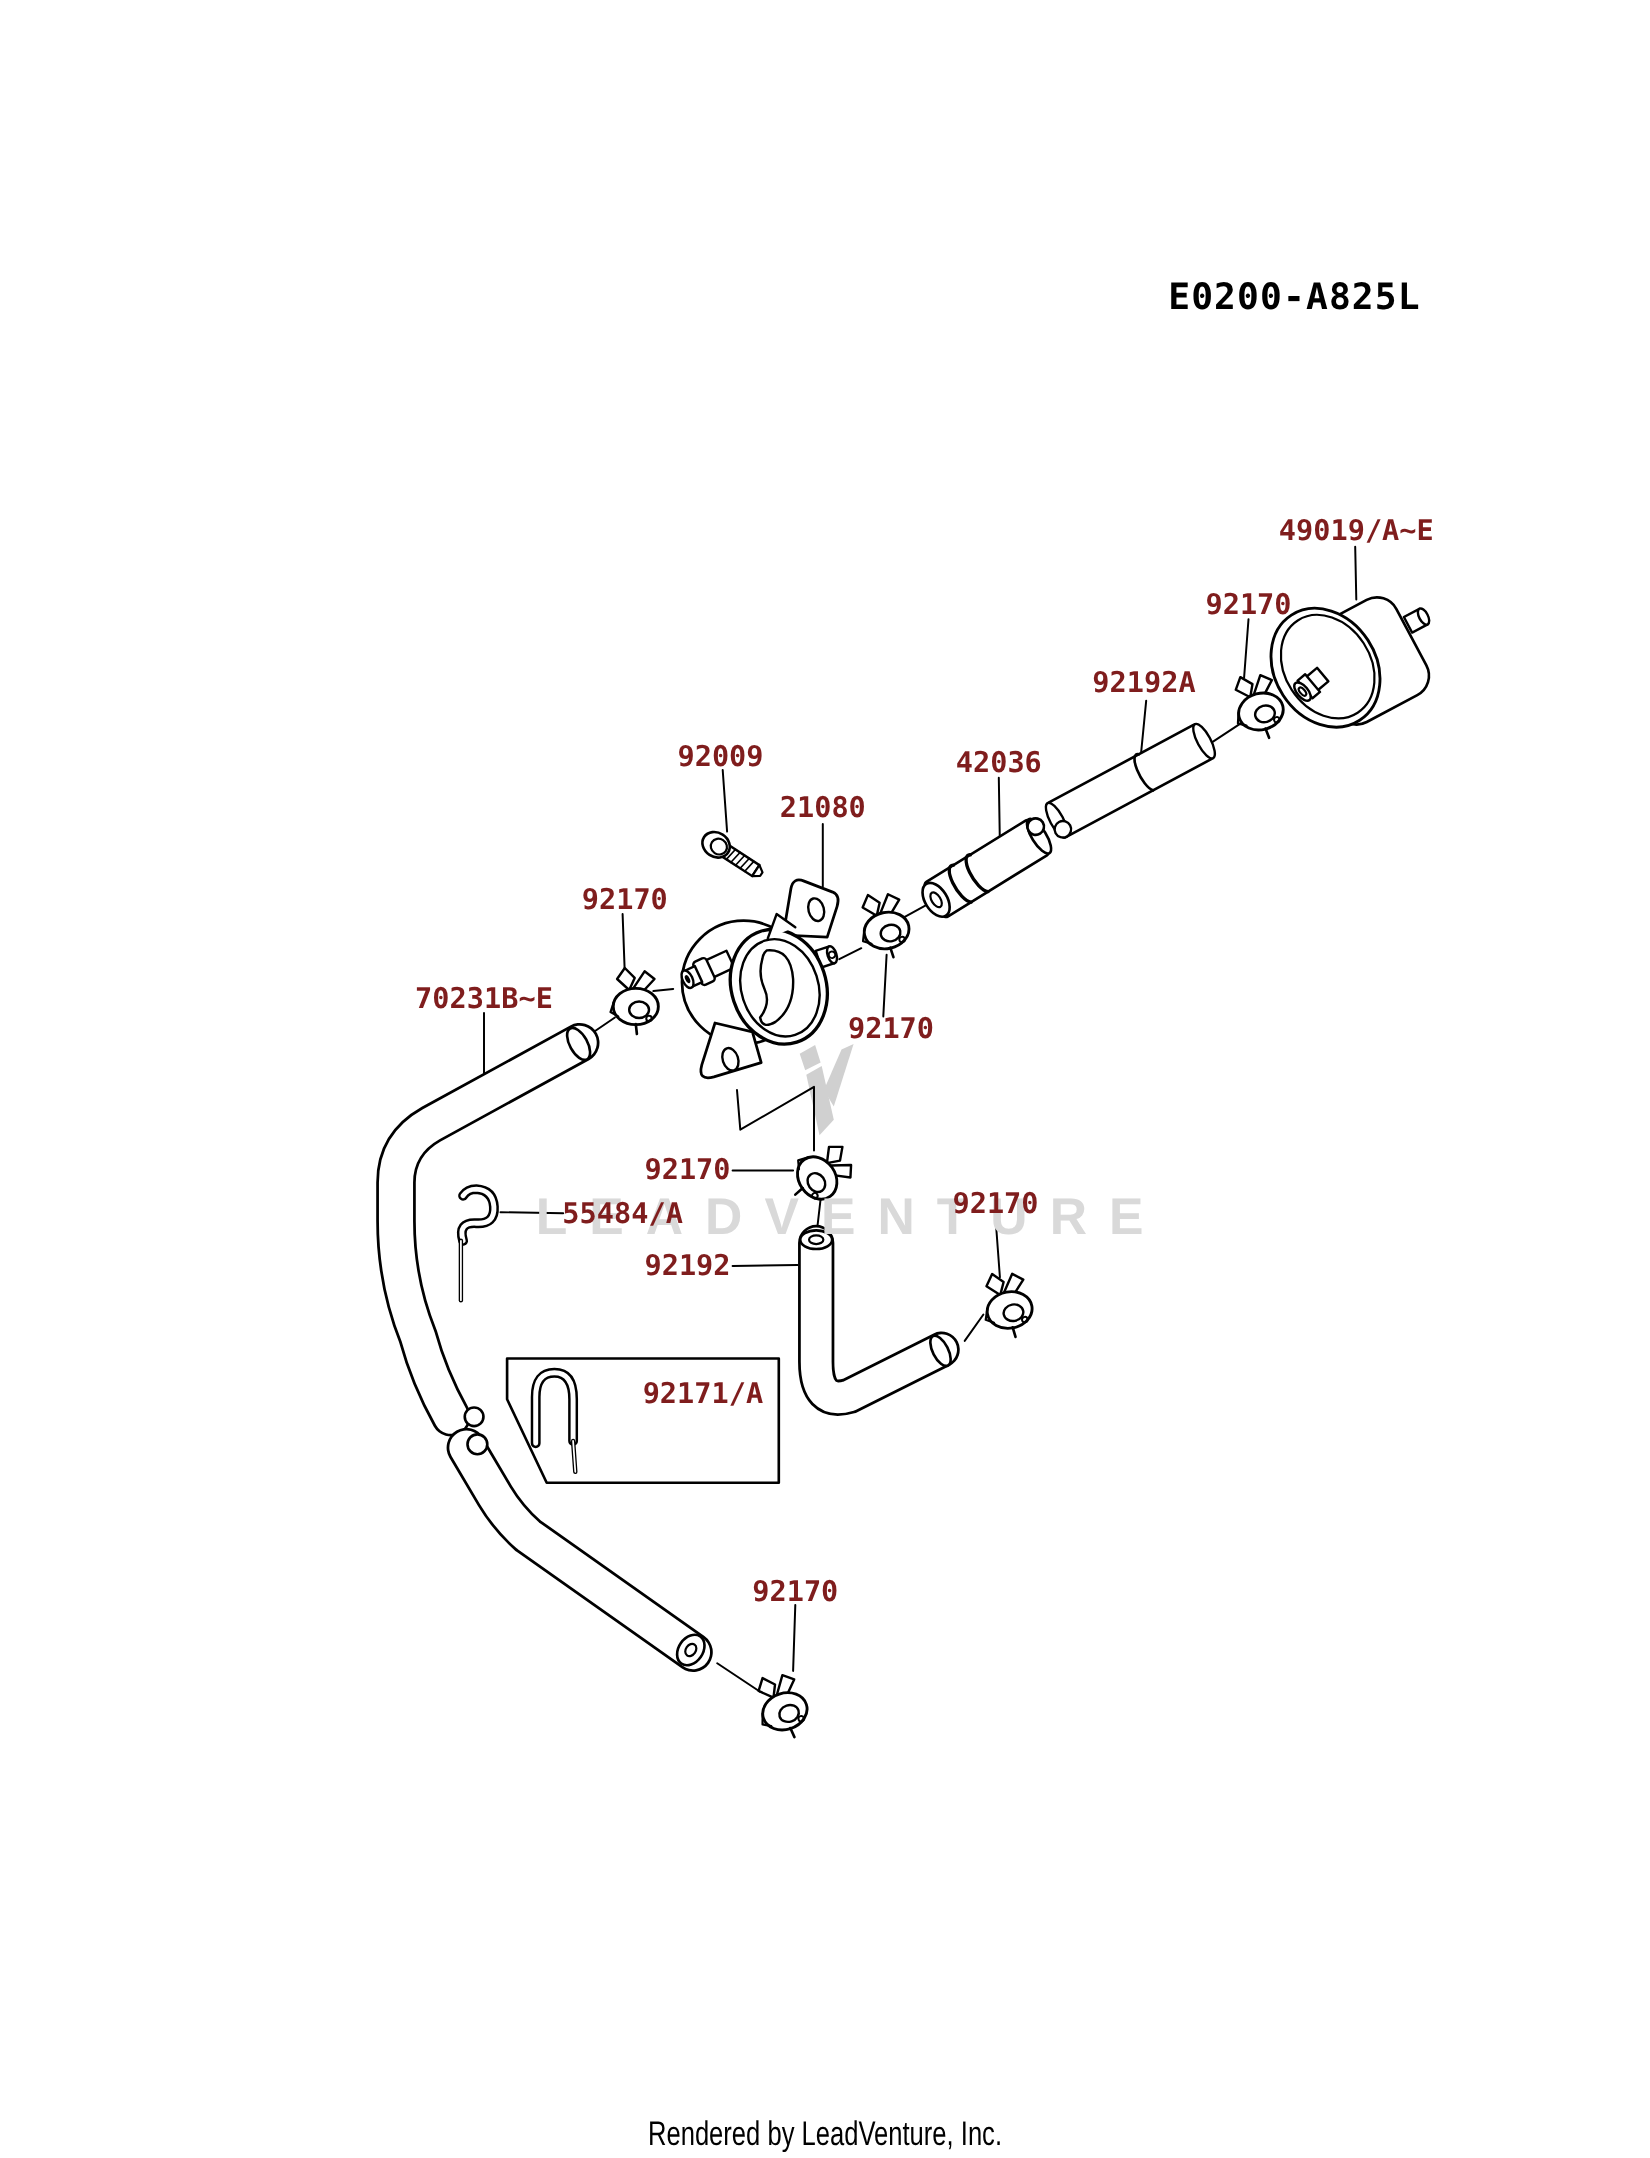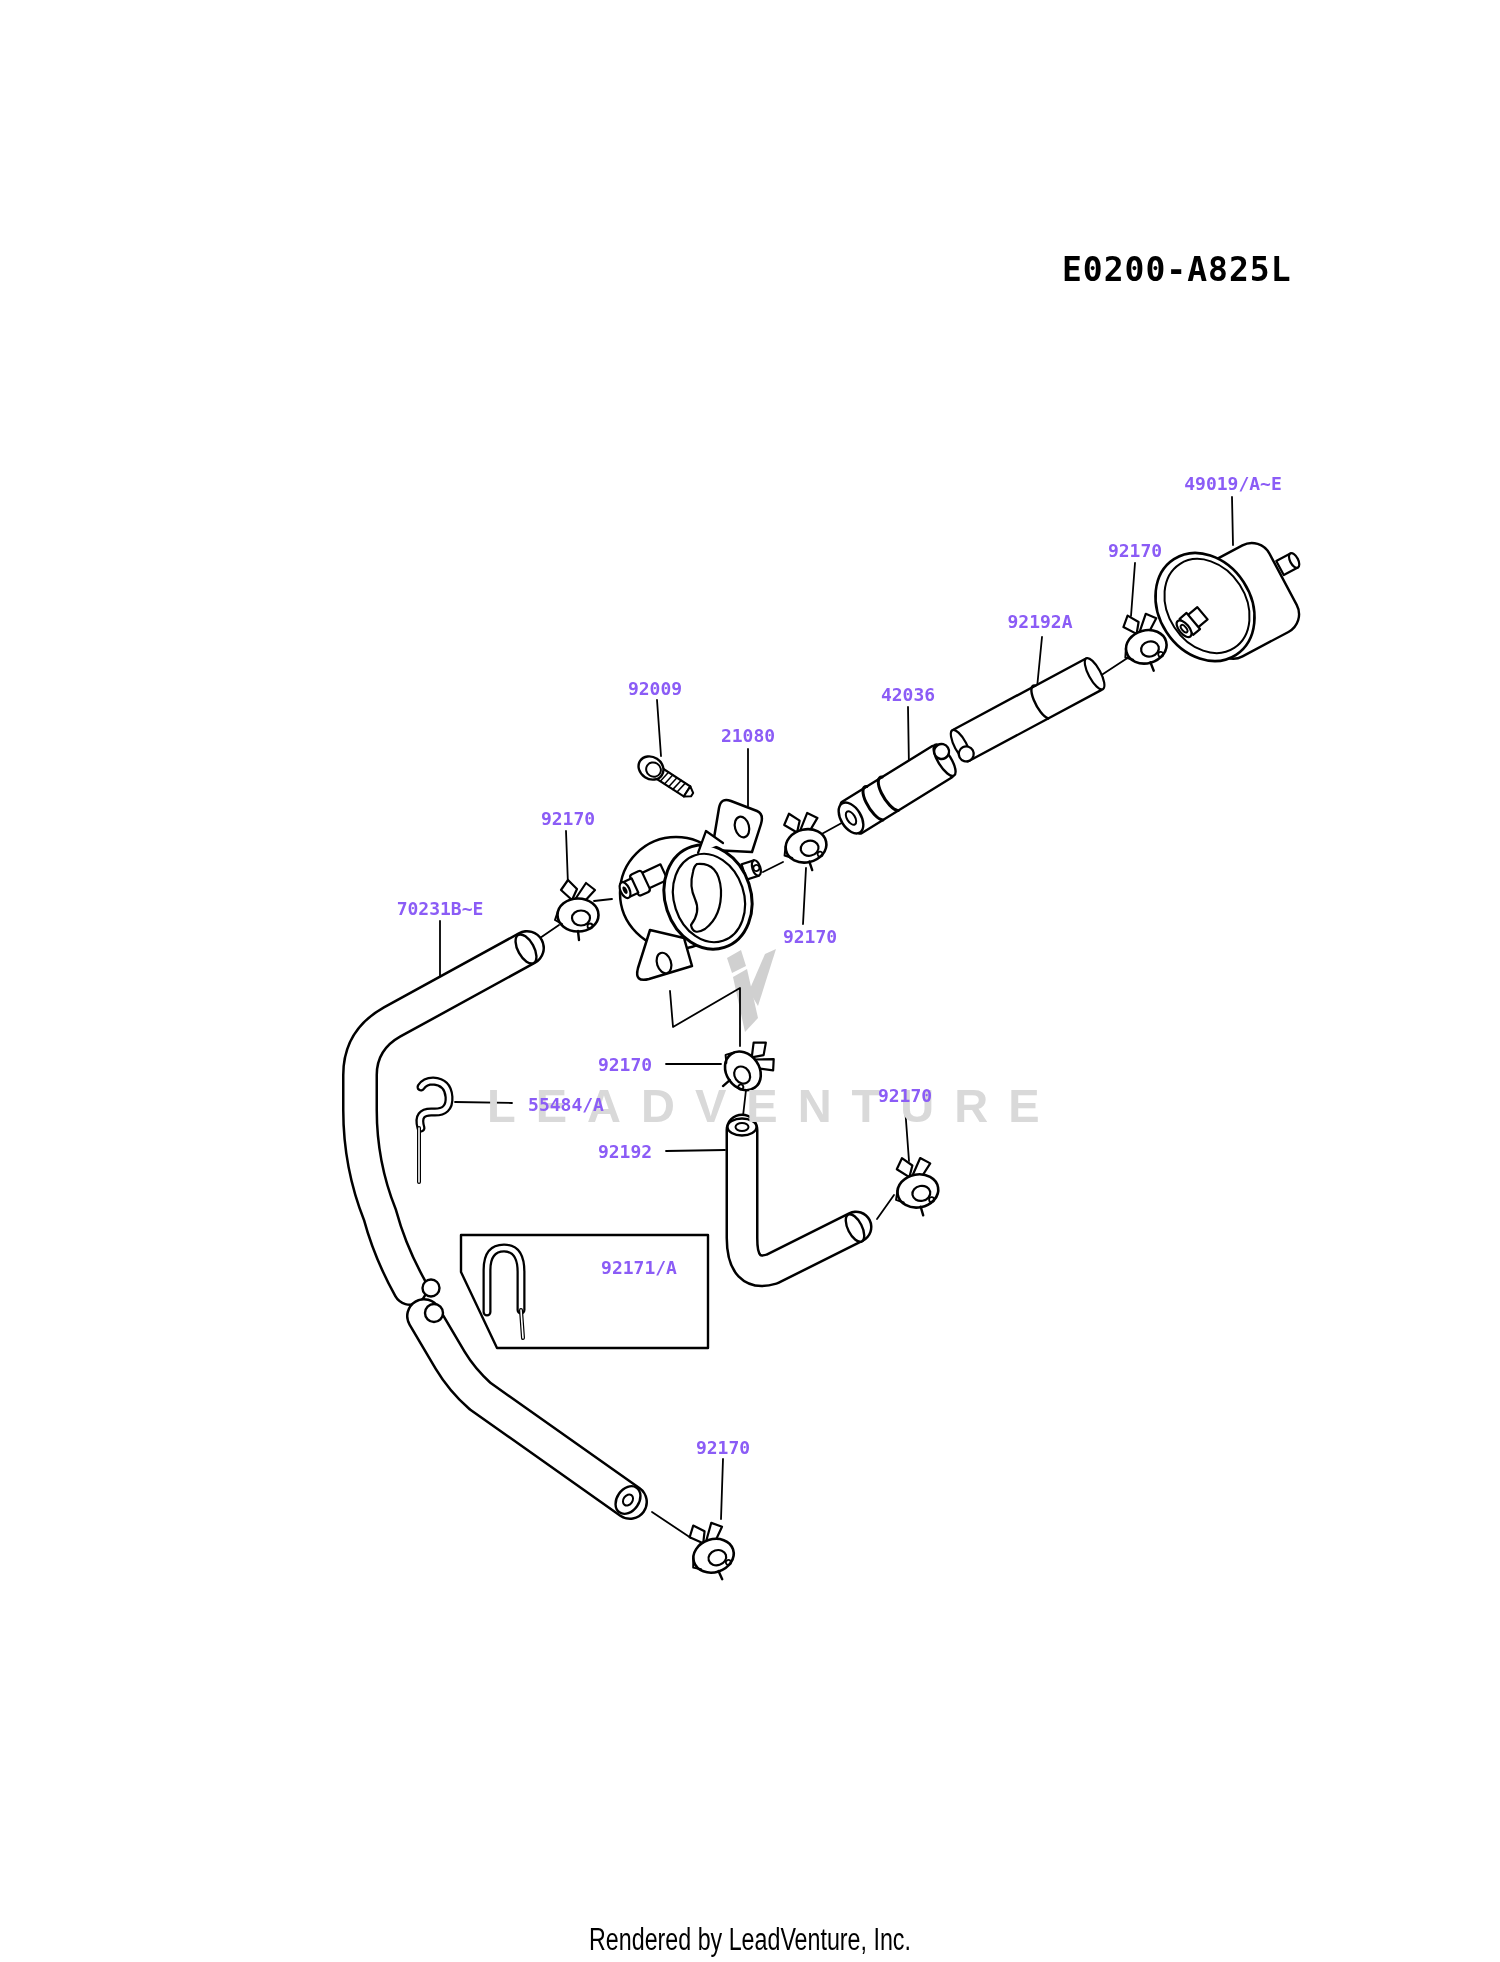--- a/index.html
+++ b/index.html
@@ -14,21 +14,21 @@
   svg.diagram { position:absolute; left:0; top:0; }
   .drawing-number {
     position:absolute; left:1062px; top:250px;
     font-family:"DejaVu Sans Mono", monospace;
     font-weight:bold; font-size:33px; letter-spacing:1px;
     color:#000000; white-space:nowrap;
   }
   .part-label {
     position:absolute; transform:translate(-50%,-50%);
     font-family:"DejaVu Sans Mono", monospace;
-    font-weight:bold; font-size:18px; color:#8b5cf6;
+    font-weight:bold; font-size:26px; color:#7f1d1d;
     white-space:nowrap;
     text-align:center;
   }
   .watermark-text {
     position:absolute; left:487px; top:1078px;
     font-family:"Liberation Sans", sans-serif;
     font-weight:bold; font-size:47px; letter-spacing:20px;
     color:#d9d9d9; white-space:nowrap;
     user-select:none;
   }

